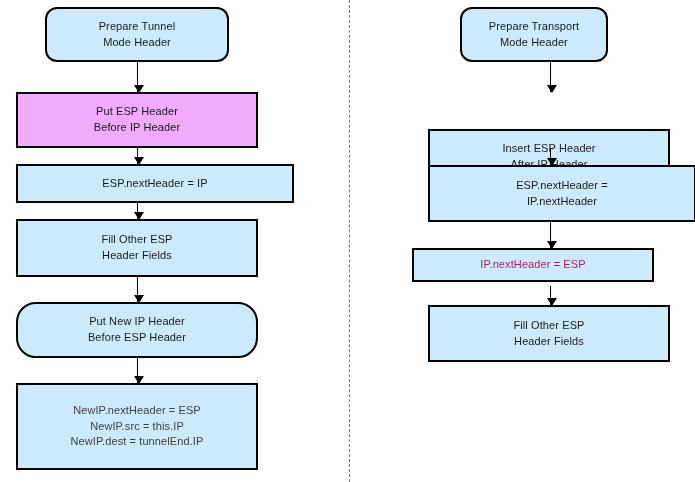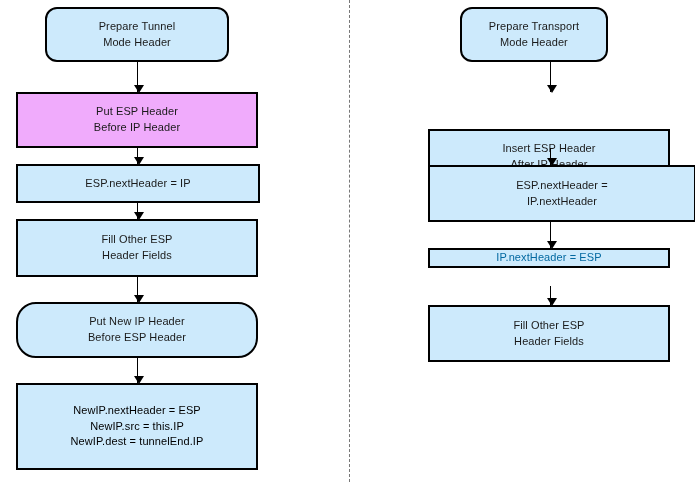--- a/index.html
+++ b/index.html
@@ -76,39 +76,39 @@
 </style>
 </head>
 <body>
 
 <div id="diagram">
     <div class="divider" style="left: 349px; border-left-color: rgb(119, 119, 119);"></div>
     <div class="node rounded" style="left: 45px; top: 7px; width: 184px; height: 55px; background: rgb(205, 234, 252); border-color: rgb(0, 0, 0); color: rgb(26, 26, 26);"><span class="label">Prepare Tunnel
 Mode Header</span></div>
     <div class="node" style="left: 16px; top: 92px; width: 242px; height: 56px; background: #f0abfc; border-color: rgb(0, 0, 0); color: rgb(26, 26, 26);"><span class="label">Put ESP Header
 Before IP Header</span></div>
-    <div class="node" style="left: 16px; top: 164px; width: 244px; height: 39px; background: rgb(205, 234, 252); border-color: rgb(0, 0, 0); color: rgb(26, 26, 26);"><span class="label">ESP.nextHeader = IP</span></div>
+    <div class="node" style="left: 16px; top: 164px; width: 278px; height: 39px; background: rgb(205, 234, 252); border-color: rgb(0, 0, 0); color: rgb(26, 26, 26);"><span class="label">ESP.nextHeader = IP</span></div>
     <div class="node" style="left: 16px; top: 219px; width: 242px; height: 58px; background: rgb(205, 234, 252); border-color: rgb(0, 0, 0); color: rgb(26, 26, 26);"><span class="label">Fill Other ESP
 Header Fields</span></div>
     <div class="node" style="left: 16px; top: 302px; width: 242px; height: 56px; background: rgb(205, 234, 252); border-color: rgb(0, 0, 0); color: rgb(26, 26, 26); border-radius: 20px;"><span class="label">Put New IP Header
 Before ESP Header</span></div>
-    <div class="node" style="left: 16px; top: 383px; width: 242px; height: 87px; background: rgb(205, 234, 252); border-color: rgb(0, 0, 0); color: #000000;"><span class="label">NewIP.nextHeader = ESP
+    <div class="node" style="left: 16px; top: 383px; width: 242px; height: 87px; background: rgb(205, 234, 252); border-color: rgb(0, 0, 0); color: #404040;"><span class="label">NewIP.nextHeader = ESP
 NewIP.src = this.IP
 NewIP.dest = tunnelEnd.IP</span></div>
     <div class="arrow" style="left: 137px; top: 62px; height: 30px; border-left-color: rgb(0, 0, 0);"></div>
     <div class="arrow" style="left: 137px; top: 148px; height: 16px; border-left-color: rgb(0, 0, 0);"></div>
     <div class="arrow" style="left: 137px; top: 203px; height: 16px; border-left-color: rgb(0, 0, 0);"></div>
     <div class="arrow" style="left: 137px; top: 277px; height: 25px; border-left-color: rgb(0, 0, 0);"></div>
     <div class="arrow" style="left: 137px; top: 358px; height: 25px; border-left-color: rgb(0, 0, 0);"></div>
     <div class="node rounded" style="left: 460px; top: 7px; width: 148px; height: 55px; background: rgb(205, 234, 252); border-color: rgb(0, 0, 0); color: rgb(26, 26, 26);"><span class="label">Prepare Transport
 Mode Header</span></div>
     <div class="node" style="left: 428px; top: 92px; width: 242px; height: 56px; background: rgb(205, 234, 252); border-color: rgb(0, 0, 0); color: rgb(26, 26, 26); margin-top: 37px;"><span class="label">Insert ESP Header
 After IP Header</span></div>
     <div class="node" style="left: 428px; top: 165px; width: 268px; height: 57px; background: rgb(205, 234, 252); border-color: rgb(0, 0, 0); color: rgb(26, 26, 26);"><span class="label">ESP.nextHeader =
 IP.nextHeader</span></div>
-    <div class="node" style="left: 428px; top: 248px; width: 242px; height: 20px; background: rgb(205, 234, 252); border-color: rgb(0, 0, 0); color: #0369a1;"><span class="label">IP.nextHeader = ESP</span></div>
+    <div class="node" style="left: 412px; top: 248px; width: 242px; height: 34px; background: rgb(205, 234, 252); border-color: rgb(0, 0, 0); color: #be185d;"><span class="label">IP.nextHeader = ESP</span></div>
     <div class="node" style="left: 428px; top: 305px; width: 242px; height: 57px; background: rgb(205, 234, 252); border-color: rgb(0, 0, 0); color: rgb(26, 26, 26);"><span class="label">Fill Other ESP
 Header Fields</span></div>
     <div class="arrow" style="left: 550px; top: 62px; height: 30px; border-left-color: rgb(0, 0, 0);"></div>
     <div class="arrow" style="left: 550px; top: 148px; height: 17px; border-left-color: rgb(0, 0, 0);"></div>
     <div class="arrow" style="left: 550px; top: 222px; height: 26px; border-left-color: rgb(0, 0, 0);"></div>
     <div class="arrow" style="left: 550px; top: 286px; height: 19px; border-left-color: rgb(0, 0, 0);"></div>
   </div>
 
 </body></html>

